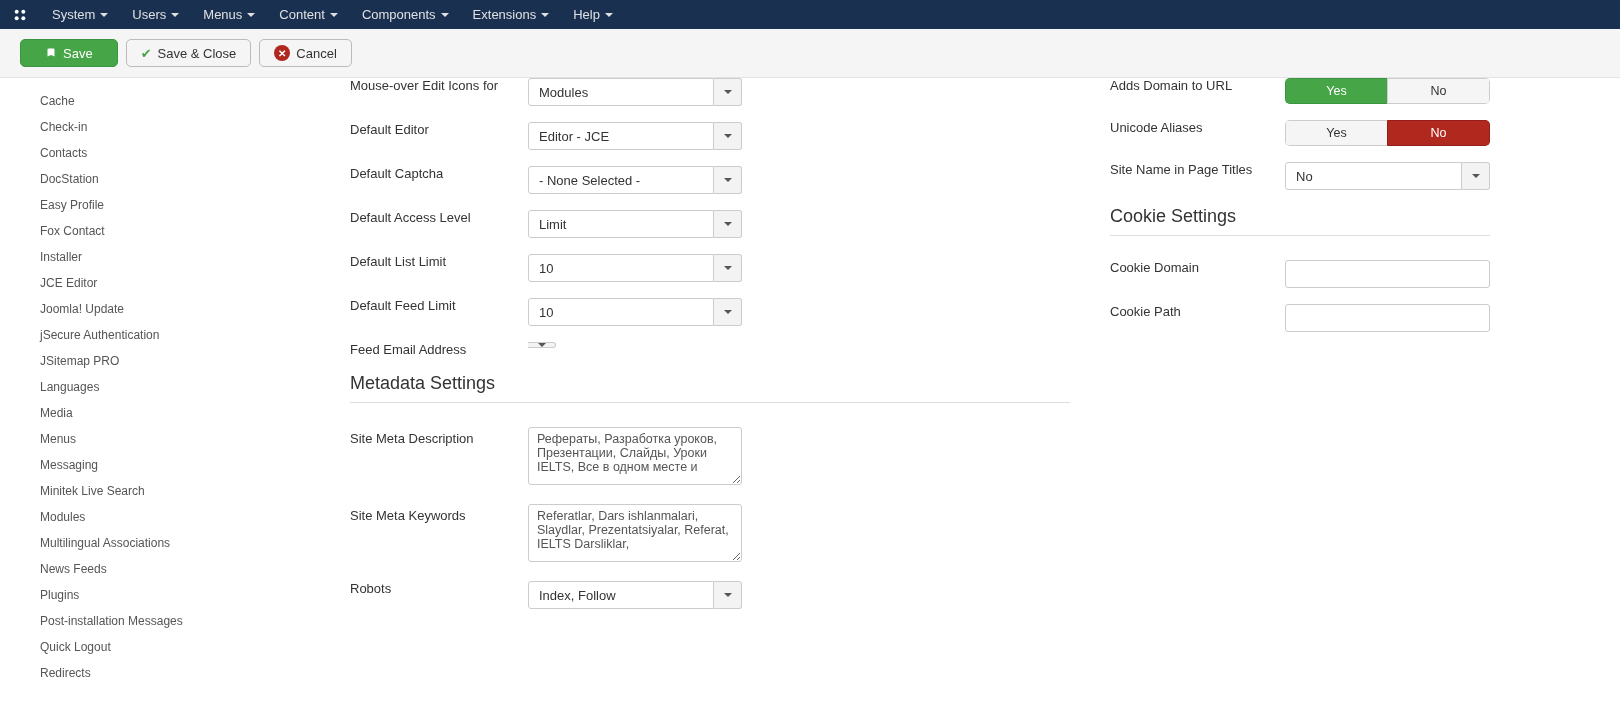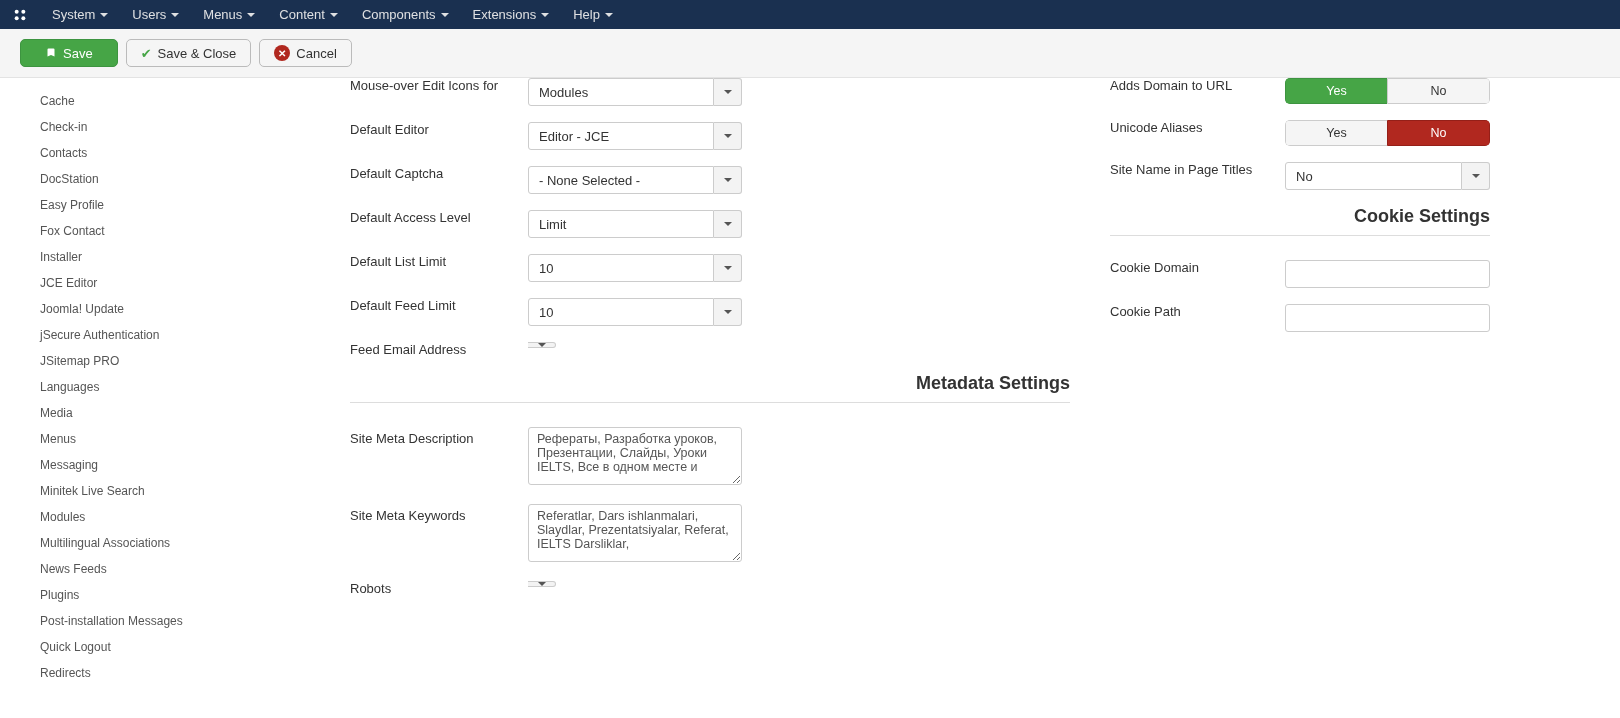--- a/index.html
+++ b/index.html
@@ -32,21 +32,21 @@
 .form-row { display: flex; align-items: flex-start; margin-bottom: 16px; }
 .form-label { width: 178px; color: #333; font-size: 13px; flex-shrink: 0; }
 .select-wrap { position: relative; display: flex; width: 214px; }
 .select-wrap .select-display { flex: 1; border: 1px solid #ccc; border-radius: 3px 0 0 3px; padding: 5px 10px; background: #fff; font-size: 13px; height: 28px; display: flex; align-items: center; }
 .select-wrap .select-caret { width: 28px; border: 1px solid #ccc; border-left: none; border-radius: 0 3px 3px 0; background: #f3f3f3; display: flex; align-items: center; justify-content: center; }
 .select-wrap .select-caret .tri { width: 0; height: 0; border-left: 4px solid transparent; border-right: 4px solid transparent; border-top: 4px solid #555; }
 
 .textarea-wrap { width: 214px; }
 .textarea-wrap textarea { width: 100%; height: 58px; border: 1px solid #ccc; border-radius: 3px; padding: 4px 8px; font-size: 12.5px; font-family: Arial; color: #555; resize: both; }
 
-.section-heading { font-size: 18px; color: #333; margin: 14px 0 24px 0; padding-bottom: 8px; border-bottom: 1px solid #ddd; font-weight: bold; text-align: right; }
+.section-heading { font-size: 18px; color: #333; margin: 14px 0 24px 0; padding-bottom: 8px; border-bottom: 1px solid #ddd; font-weight: normal; }
 
 .toggle-group { display: flex; width: 214px; border-radius: 5px; overflow: hidden; }
 .toggle-btn { flex: 1; text-align: center; padding: 5px 0; font-size: 12.5px; border: 1px solid #ccc; background: #f5f5f5; cursor: pointer; color: #333; }
 .toggle-btn.active-yes { background: #46a546; border-color: #3d9440; color: #fff; }
 .toggle-btn.active-no { background: #b1281f; border-color: #951f18; color: #fff; }
 .toggle-btn:first-child { border-radius: 3px 0 0 3px; border-right: none; }
 .toggle-btn:last-child { border-radius: 0 3px 3px 0; }
 
 .text-input { width: 214px; border: 1px solid #ccc; border-radius: 3px; padding: 5px 10px; height: 28px; font-size: 13px; }
 
@@ -225,20 +225,21 @@
       <div class="form-row textarea-row">
         <div class="form-label">Site Meta Keywords</div>
         <div class="textarea-wrap">
           <textarea id="meta-kw" style="">Referatlar, Dars ishlanmalari, Slaydlar, Prezentatsiyalar, Referat, IELTS Darsliklar, </textarea>
         </div>
       </div>
 
       <div class="form-row">
         <div class="form-label">Robots</div>
         <div class="select-wrap">
+          <div class="select-display">Index, Follow</div>
           <div class="select-caret">
               <div class="tri"></div>
             </div>
         </div>
       </div>
     </div>
 
     <div class="col col-right">
 
       <div class="form-row">

